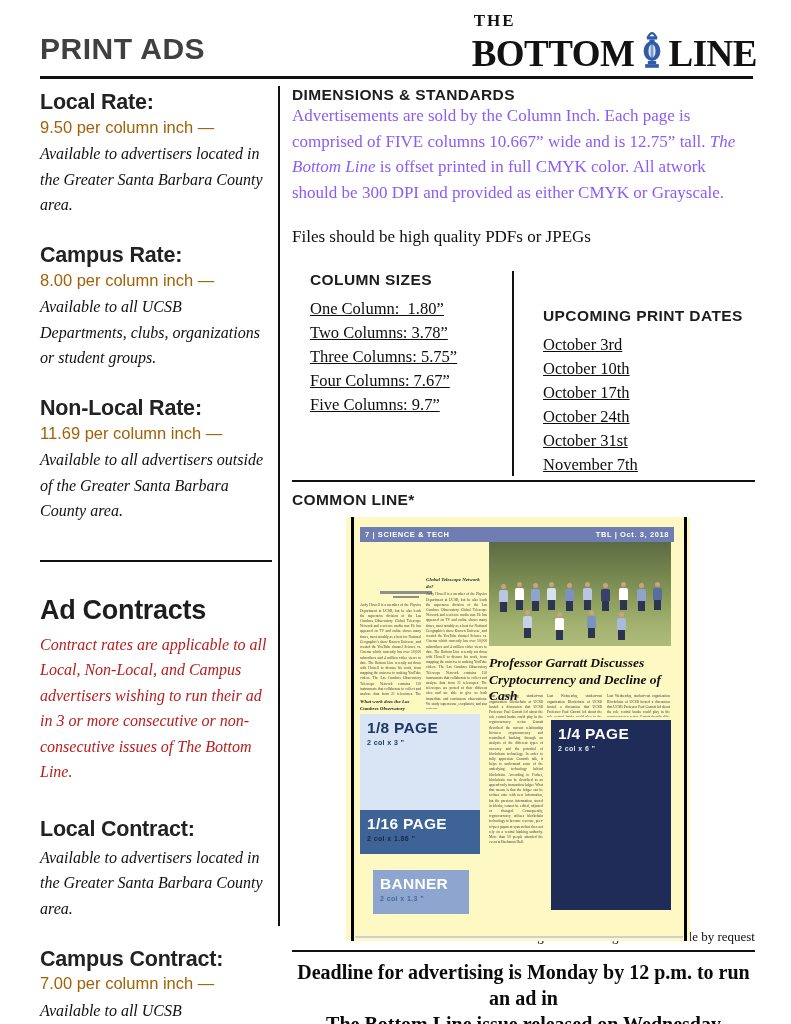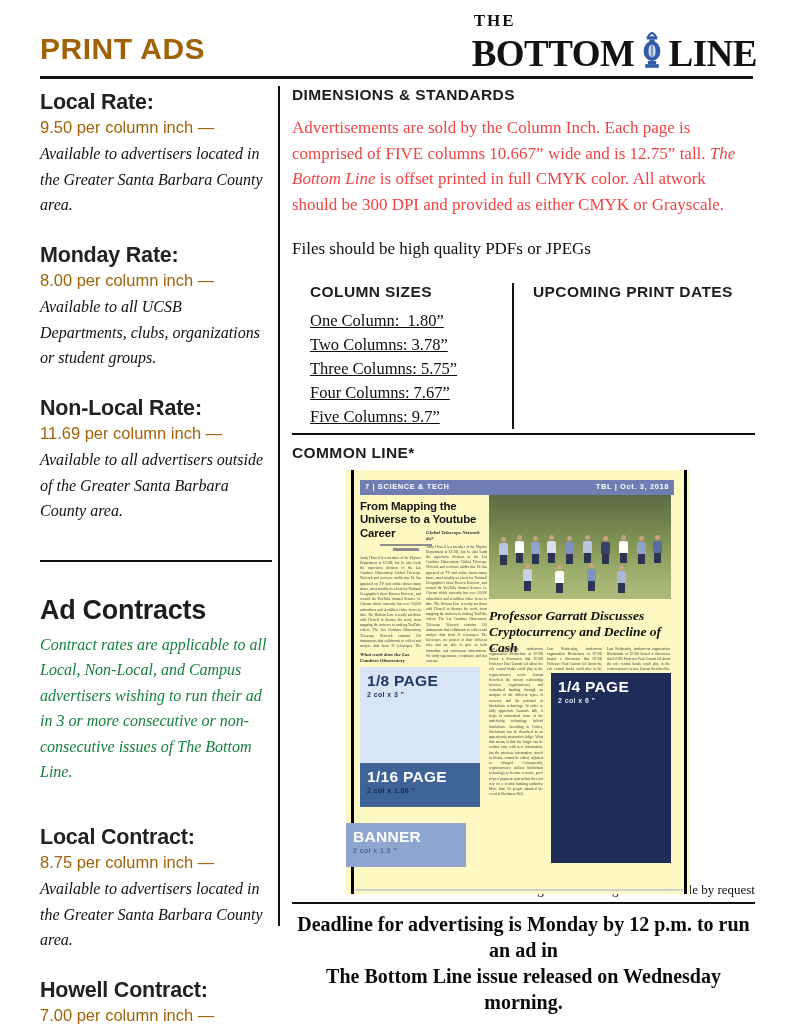--- a/index.html
+++ b/index.html
@@ -6,21 +6,21 @@
   html,body { background:#ffffff; }
   body {
     width:791px; height:1024px; position:relative; overflow:hidden;
     font-family:"Liberation Sans", sans-serif; color:#1a1a1a;
   }
 
   
   .print-ads {
     position:absolute; left:40px; top:34px;
     font:800 30px/1 "Liberation Sans", sans-serif;
-    letter-spacing:0.5px; color:#a16207;
+    letter-spacing:0.5px; color:#404040;
   }
   .logo {
     position:absolute; right:34px; top:12px; text-align:left;
     font-family:"Liberation Serif", serif; color:#121212;
   }
   .logo .the { font:700 17px/1 "Liberation Serif", serif; letter-spacing:2px; margin-left:2px; }
   .logo .big-row { display:flex; align-items:center; gap:4px; margin-top:1px; }
   .logo .big { font:700 37px/1 "Liberation Serif", serif; letter-spacing:-0.5px; }
   .header-rule { position:absolute; left:40px; right:38px; top:76px; height:3px; background:#111; }
 
@@ -31,36 +31,36 @@
   .left-col { position:absolute; left:40px; top:90px; width:232px; }
   .rate { margin-bottom:25px; }
   .rate-title {
     font:800 21.5px/1.15 "Liberation Sans", sans-serif;
     letter-spacing:-0.2px; color:#222;
   }
   .rate-price { font:400 16.5px/1.3 "Liberation Sans", sans-serif; color:#a16207; margin-top:2px; }
   .rate-desc  { font:italic 16px/1.6 "Liberation Serif", serif; color:#101010; margin-top:3px; }
   .left-divider { border:none; border-top:2px solid #111; margin:36px 0 34px 0; width:100%; }
   .contracts-heading { font:800 27px/1.1 "Liberation Sans", sans-serif; color:#1d1d1f; letter-spacing:-0.3px; }
-  .contracts-intro { font:italic 16px/1.6 "Liberation Serif", serif; margin:6px 0 40px 0; color:#15803d; }
+  .contracts-intro { font:italic 16px/1.6 "Liberation Serif", serif; margin:6px 0 32px 0; color:#b91c1c; }
 
   
   .right-col { position:absolute; left:292px; top:86px; width:463px; }
   .sec-heading {
     font:800 15.5px/1.1 "Liberation Sans", sans-serif;
     letter-spacing:0.4px; color:#1d1d1f;
   }
-  .dims-para { font:400 17px/1.5 "Liberation Serif", serif; margin-top:12px; color:#ef4444; }
+  .dims-para { font:400 17px/1.5 "Liberation Serif", serif; margin-top:0; color:#8b5cf6; }
   .dims-para .ital { font-style:italic; }
   .files-note { font:400 17px/1.4 "Liberation Serif", serif; margin-top:20px; color:#0e0e0e; }
 
   .sizes-row { display:flex; margin-top:22px; }
   .col-sizes { width:220px; padding-left:18px; }
   .sizes-vdivider { width:2px; background:#111; }
-  .print-dates { padding-left:19px; }
+  .print-dates { padding-left:29px;margin-top:36px; }
   .list-serif { margin-top:9px; font:400 16.5px/1.45 "Liberation Serif", serif; color:#0e0e0e;text-decoration:underline; }
   .list-serif div { white-space:pre; }
 
   .right-rule { border:none; border-top:2px solid #111; margin-top:4px; width:100%; }
   .common-heading { margin-top:9px; }
 
   
   .mockup {
     position:relative; width:344px; height:424px; margin:9px 0 0 54px;
     background:#fef9c3;
@@ -105,21 +105,21 @@
     position:absolute; left:143px; top:138px; width:185px;
     font:italic 700 13.5px/1.22 "Liberation Serif", serif; color:#111;
   }
 
   .ad-box { position:absolute; padding:5px 7px; }
   .ad-label { font:800 15.5px/1.1 "Liberation Sans", sans-serif; letter-spacing:0.3px; }
   .ad-size  { font:700 7px/1.2 "Liberation Sans", sans-serif; margin-top:2px; letter-spacing:0.4px; }
   .ad-eighth    { left:14px;  top:197px; width:120px; height:96px;  background:#D9E4F4; color:#1F3864; }
   .ad-sixteenth { left:14px;  top:293px; width:120px; height:44px;  background:#3E6396; color:#ffffff; }
   .ad-sixteenth .ad-size { color:#16294d; }
-  .ad-banner    { left:0;  top:353px; width:120px; height:44px;  background:#8EA6CF; color:#ffffff; }
+  .ad-banner    { left:27px;  top:353px; width:96px; height:44px;  background:#8EA6CF; color:#ffffff; }
   .ad-banner .ad-size { color:#4a67a0; }
   .ad-quarter   { left:205px; top:203px; width:120px; height:190px; background:#1F2C58; color:#ffffff; }
   .ad-quarter .ad-size { color:#dfe6f4; }
 
   
   .footnote {
     margin-top:-12px; text-align:right;
     font:400 13px/1.2 "Liberation Serif", serif; color:#0e0e0e;
   }
   .deadline {
@@ -157,44 +157,43 @@
 
 <div class="left-col">
 
   <div class="rate">
     <div class="rate-title">Local Rate:</div>
     <div class="rate-price">9.50 per column inch —</div>
     <div class="rate-desc">Available to advertisers located in the Greater Santa Barbara County area.</div>
   </div>
 
   <div class="rate">
-    <div class="rate-title">Monday Rate:</div>
+    <div class="rate-title">Campus Rate:</div>
     <div class="rate-price">8.00 per column inch —</div>
     <div class="rate-desc">Available to all UCSB Departments, clubs, organizations or student groups.</div>
   </div>
 
   <div class="rate">
     <div class="rate-title">Non-Local Rate:</div>
     <div class="rate-price">11.69 per column inch —</div>
     <div class="rate-desc">Available to all advertisers outside of the Greater Santa Barbara County area.</div>
   </div>
 
   <hr class="left-divider">
 
   <div class="contracts-heading">Ad Contracts</div>
   <div class="contracts-intro rate-desc">Contract rates are applicable to all Local, Non-Local, and Campus advertisers wishing to run their ad in 3 or more consecutive or non-consecutive issues of The Bottom Line.</div>
 
   <div class="rate">
     <div class="rate-title">Local Contract:</div>
-    <div class="rate-price">8.75 per column inch —</div>
     <div class="rate-desc">Available to advertisers located in the Greater Santa Barbara County area.</div>
   </div>
 
   <div class="rate">
-    <div class="rate-title">Howell Contract:</div>
+    <div class="rate-title">Campus Contract:</div>
     <div class="rate-price">7.00 per column inch —</div>
     <div class="rate-desc">Available to all UCSB Departments, clubs, organizations or student groups.</div>
   </div>
 
 </div>
 
 <div class="right-col">
 
   <div class="sec-heading">DIMENSIONS &amp; STANDARDS</div>
   <div class="dims-para"><span>Advertisements are sold by the Column Inch. Each page is comprised of FIVE columns 10.667” wide and is 12.75” tall. </span><span class="ital">The Bottom Line</span><span> is offset printed in full CMYK color. All atwork should be 300 DPI and provided as either CMYK or Grayscale.</span></div>
@@ -207,37 +206,44 @@
         <div>One Column:  1.80”</div>
         <div>Two Columns: 3.78”</div>
         <div>Three Columns: 5.75”</div>
         <div>Four Columns: 7.67”</div>
         <div>Five Columns: 9.7”</div>
       </div>
     </div>
     <div class="sizes-vdivider"></div>
     <div class="print-dates">
       <div class="sec-heading">UPCOMING PRINT DATES</div>
+      <div class="list-serif">
+        <div>October 3rd</div>
+        <div>October 10th</div>
+        <div>October 17th</div>
+        <div>October 24th</div>
+        <div>October 31st</div>
+        <div>November 7th</div>
+      </div>
     </div>
   </div>
 
   <hr class="right-rule">
   <div class="sec-heading common-heading">COMMON LINE*</div>
 
   <div class="mockup">
     <div class="bar-left"></div>
     <div class="bar-right"></div>
     <div class="page-bottom"></div>
 
     <div class="np-header">
       <span>7 | SCIENCE &amp; TECH</span>
       <span>TBL | Oct. 3, 2018</span>
     </div>
 
-    <div class="headline1">From Mapping the Universe to a Youtube Career</div>
 
     <div class="byline">
       <div class="b1"></div>
         <div class="b2"></div>
     </div>
 
     <div class="micro" style="left:14px; top:86px; width:61px; height:92px;">Andy Howell is a member of the Physics Department at UCSB, but he also leads the supernova division of the Las Cumbres Observatory Global Telescope Network and a science media star. He has appeared on TV and online shows many times, most notably as a host for National Geographic's show Known Universe, and created the YouTube channel Science vs. Cinema which currently has over 50,000 subscribers and 4 million video views to date. The Bottom Line recently sat down with Howell to discuss his work, from mapping the universe to making YouTube videos. The Las Cumbres Observatory Telescope Network contains 150 instruments that collaborate to collect and analyze data from 21 telescopes. The telescopes are posted at their different sites and are able to give us both immediate and continuous observations. We study supernovae, exoplanets, and star systems.</div>
 
     <div class="micro-sub" style="left:14px; top:182px; width:66px; height:16px;">What work does the Las Cumbres Observatory</div>
 

